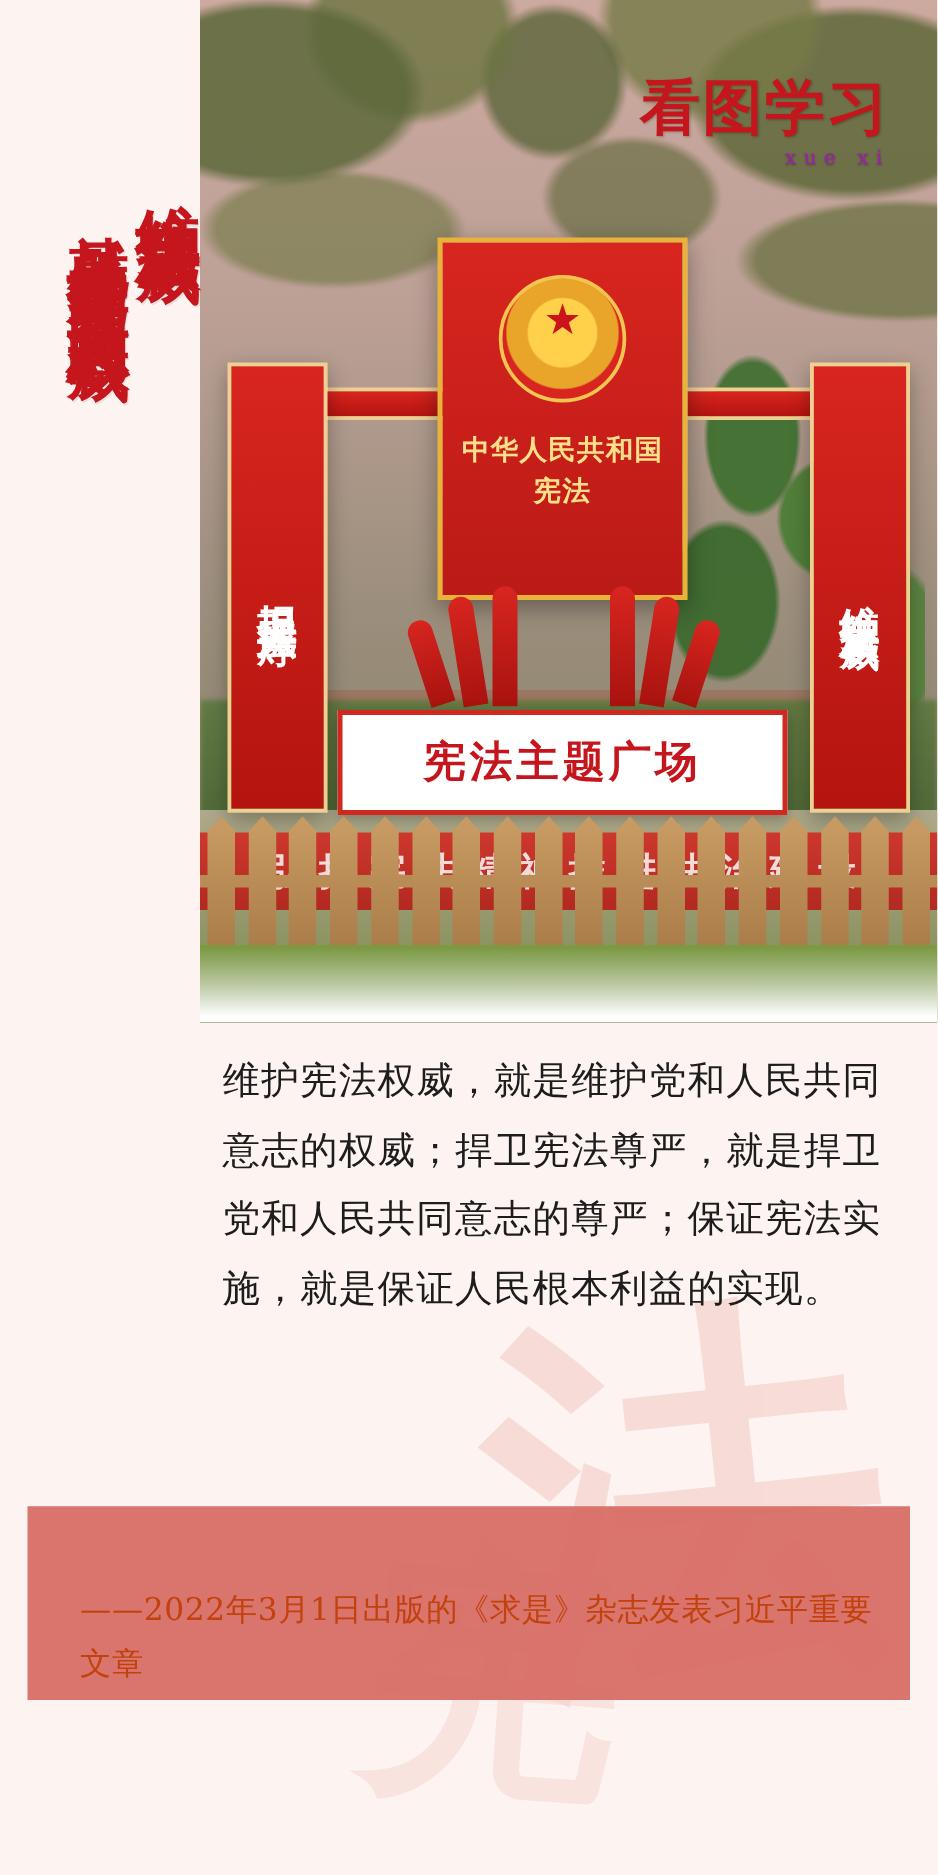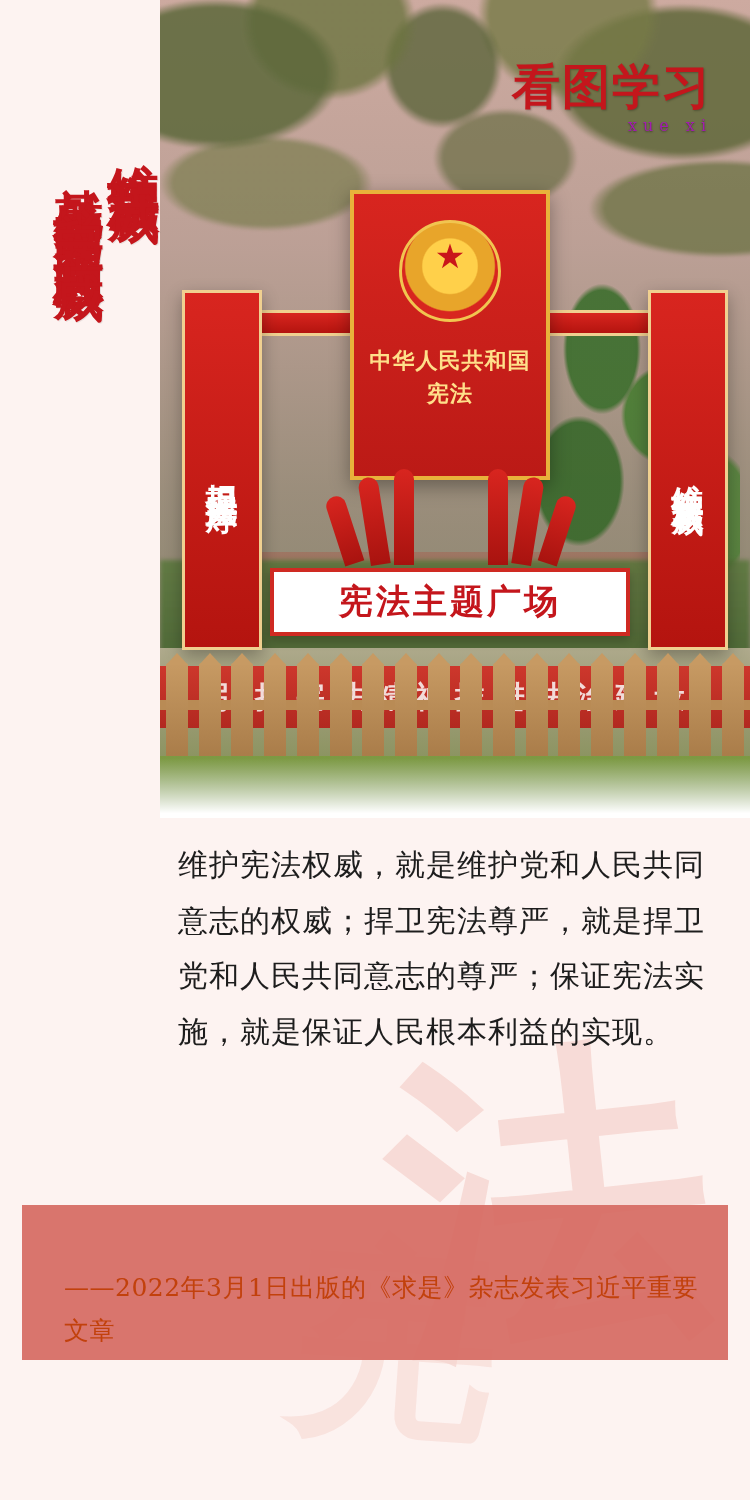--- a/index.html
+++ b/index.html
@@ -253,21 +253,21 @@
   .hands i:nth-child(3){ left: 66px; height: 96px;}
   .hands i:nth-child(4){ left: 160px; height: 96px;}
   .hands i:nth-child(5){ left: 190px; height: 88px; transform: rotate(9deg);}
   .hands i:nth-child(6){ left: 220px; height: 70px; transform: rotate(18deg);}
 
   .plaque {
     position: absolute;
     left: 110px;
     top: 568px;
     width: 360px;
-    height: 68px;
+    height: 84px;
     background: #fff;
     border: 4px solid #cf2a22;
     box-sizing: border-box;
     display: flex;
     align-items: center;
     justify-content: center;
     color: #c4161c;
     font-family: "DejaVu Serif", serif;
     font-weight: bold;
     font-size: 34px;

